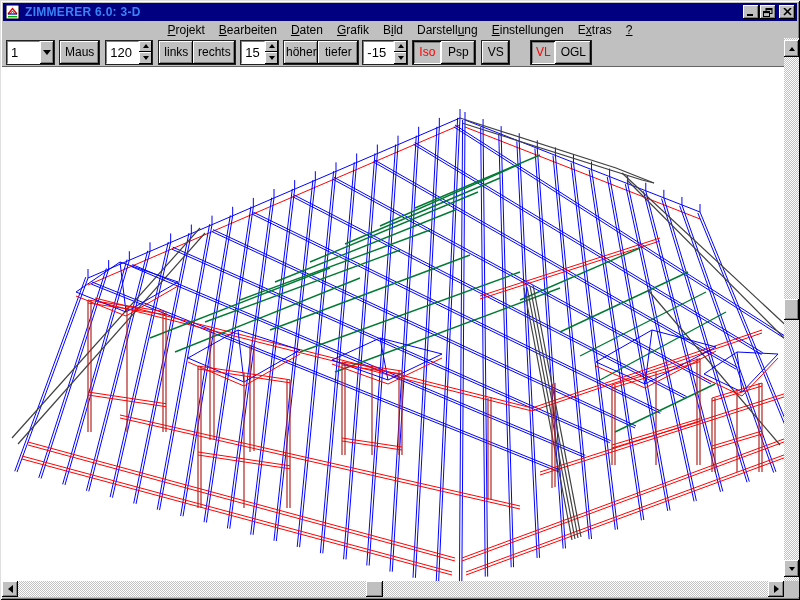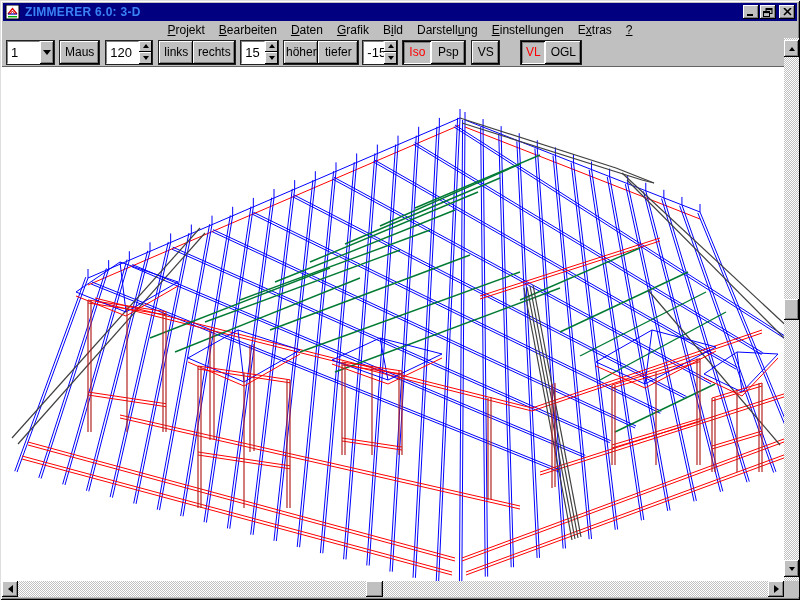--- a/index.html
+++ b/index.html
@@ -137,21 +137,21 @@
         <div class="sbtn">
             <div class="tri-down"></div>
           </div>
       </div>
     </div>
     <div class="tgroup" style="margin-left:4px">
       <div class="tbtn" style="width:34px">höher</div>
       <div class="tbtn" style="width:40px">tiefer</div>
     </div>
     <div class="tgroup" style="margin-left:3px">
-      <div class="field" style="width:21px">-15</div>
+      <div class="field" style="width:31px">-15</div>
       <div class="spinbtns">
         <div class="sbtn">
             <div class="tri-up"></div>
           </div>
         <div class="sbtn">
             <div class="tri-down"></div>
           </div>
       </div>
     </div>
     <div class="tgroup" style="margin-left:4px">

